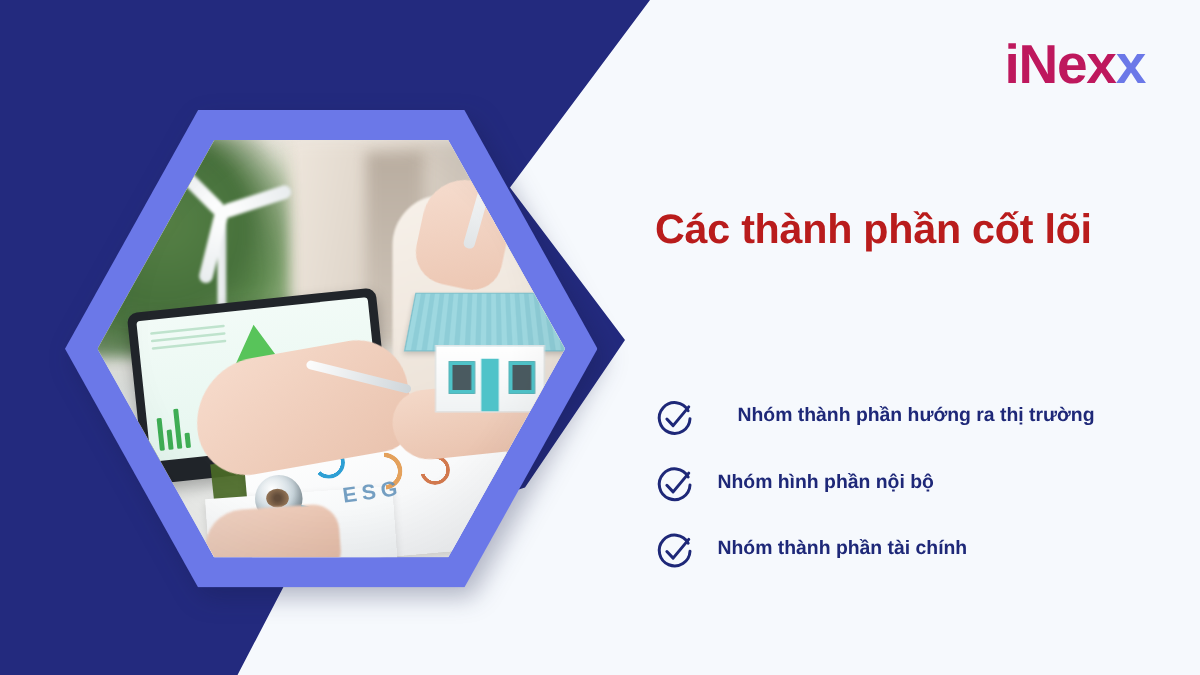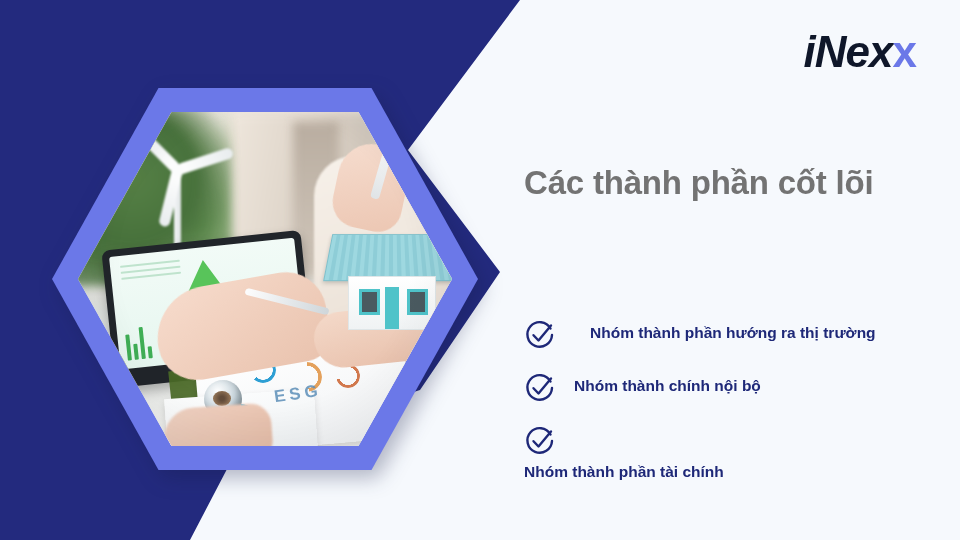--- a/index.html
+++ b/index.html
@@ -253,48 +253,48 @@
   
   .logo {
     position: absolute;
     right: 44px; top: 30px;
     font-size: 44px;
     font-weight: bold;
     letter-spacing: -1px;
     line-height: 1;
     white-space: nowrap;
   }
-  .logo .dk { color: #0f172a; font-style: italic; }
+  .logo .dk { color: #be185d; }
   .logo .lt { color: #6b78e8; }
 
   
   .headline {
     position: absolute;
     left: 524px; top: 162px;
     width: 404px;
     font-size: 33px;
     font-weight: bold;
     line-height: 1.28;
-    color: #737373;
+    color: #b91c1c;
     letter-spacing: -0.2px;
   }
 
   
   .bullets {
     position: absolute;
     left: 524px; top: 318px;
     width: 410px;
     text-align: right;
   }
   .bullet-row {
     display: flex;
     align-items: flex-start;
     margin-bottom: 20px;
   }
-  .bullet-row:last-child { margin-bottom: 0; flex-direction: column; }
+  .bullet-row:last-child { margin-bottom: 0; }
   .check-icon {
     flex: 0 0 auto;
     width: 32px; height: 32px;
     margin-right: 18px;
     margin-top: 1px;
   }
   .bullet-text {
     font-size: 15.5px;
     font-weight: bold;
     color: #1e2878;
@@ -406,21 +406,21 @@
         <path d="M9.5 16.2 L14.5 21.5 L27 6.5" fill="none" stroke="#1e2878" stroke-width="2.4" stroke-linecap="round" stroke-linejoin="round"></path>
       </svg>
       <div class="bullet-text">Nhóm thành phần hướng ra thị trường</div>
     </div>
 
     <div class="bullet-row">
       <svg class="check-icon" viewBox="0 0 32 32">
         <path d="M26.5 9.5 A12.3 12.3 0 1 0 28 16" fill="none" stroke="#1e2878" stroke-width="2.4" stroke-linecap="round"></path>
         <path d="M9.5 16.2 L14.5 21.5 L27 6.5" fill="none" stroke="#1e2878" stroke-width="2.4" stroke-linecap="round" stroke-linejoin="round"></path>
       </svg>
-      <div class="bullet-text">Nhóm thành chính nội bộ</div>
+      <div class="bullet-text">Nhóm hình phần nội bộ</div>
     </div>
 
     <div class="bullet-row">
       <svg class="check-icon" viewBox="0 0 32 32">
         <path d="M26.5 9.5 A12.3 12.3 0 1 0 28 16" fill="none" stroke="#1e2878" stroke-width="2.4" stroke-linecap="round"></path>
         <path d="M9.5 16.2 L14.5 21.5 L27 6.5" fill="none" stroke="#1e2878" stroke-width="2.4" stroke-linecap="round" stroke-linejoin="round"></path>
       </svg>
       <div class="bullet-text">Nhóm thành phần tài chính</div>
     </div>
 

